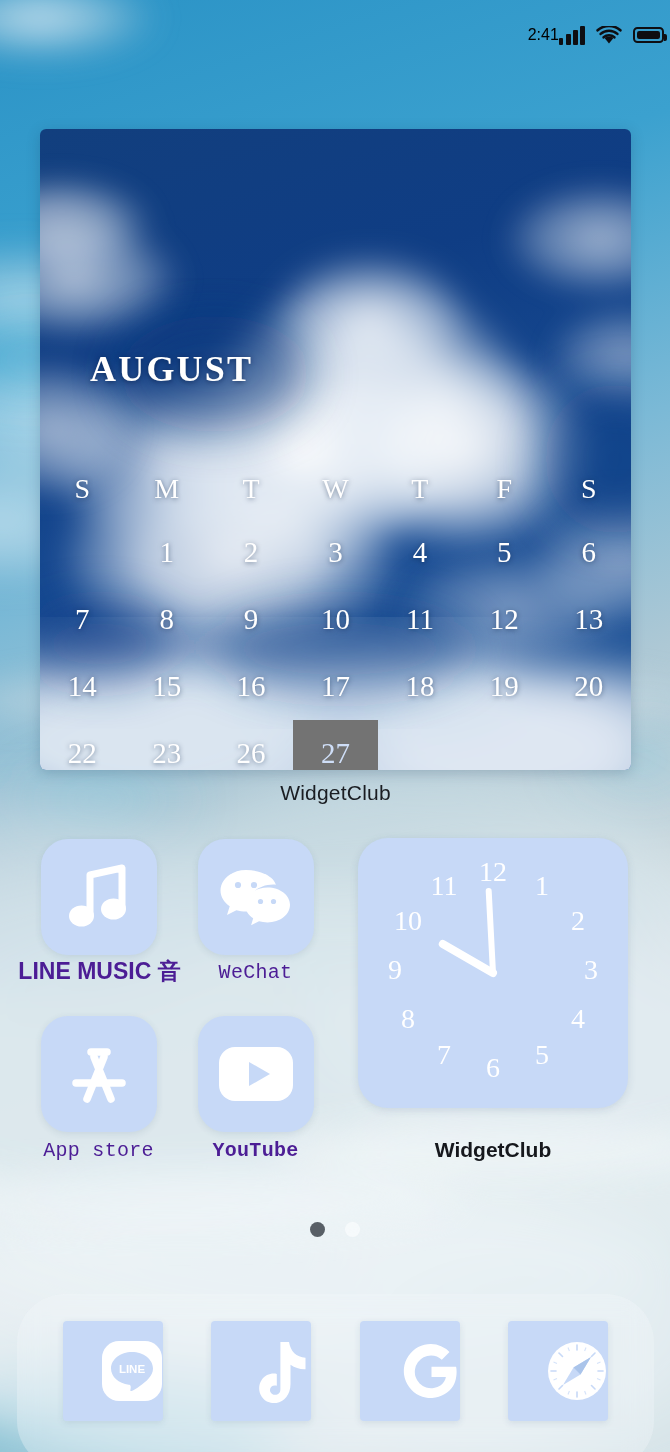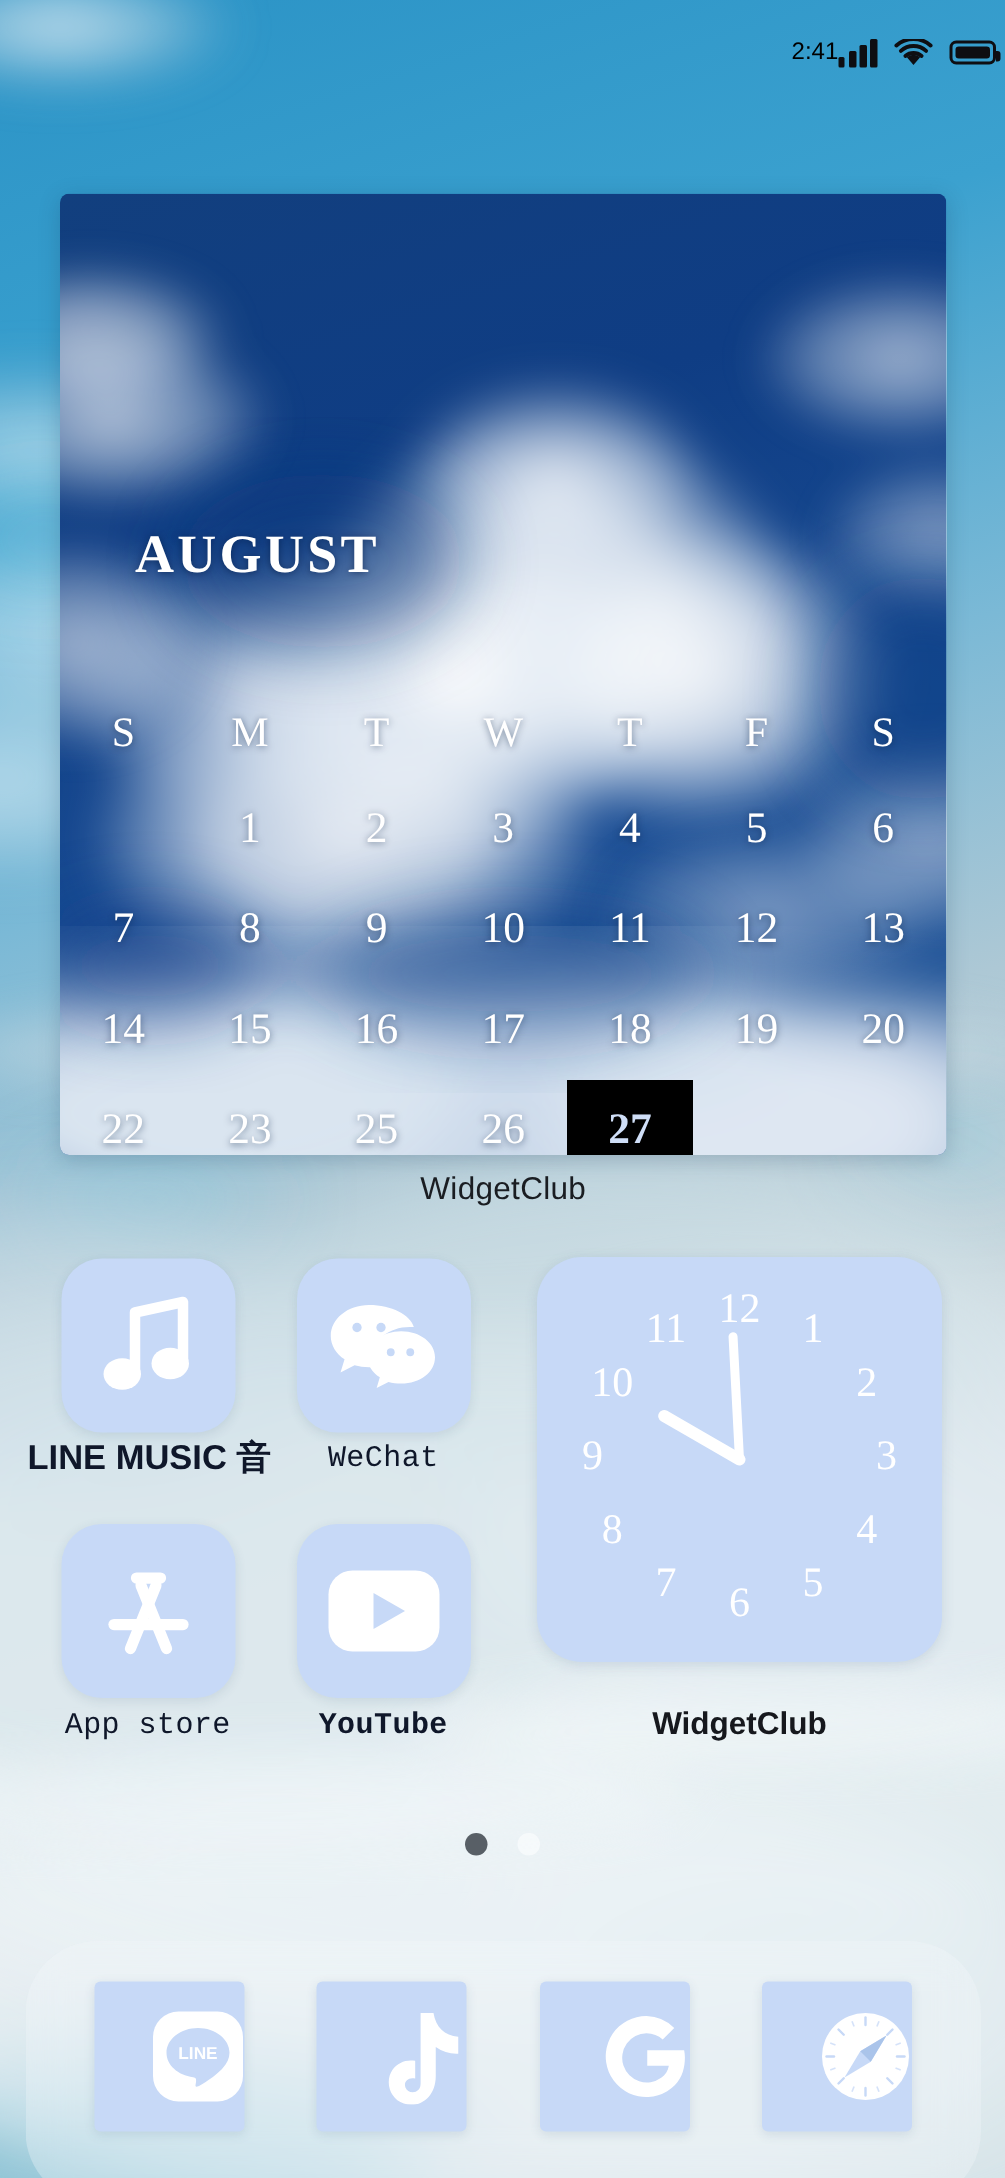--- a/index.html
+++ b/index.html
@@ -50,39 +50,39 @@
     position:absolute; left:0; right:0; top:330px;
     display:grid; grid-template-columns:repeat(7,1fr); row-gap:0;
   }
   #calendar-grid .cal-cell {
     height:67px; display:flex; align-items:center; justify-content:center;
     font-family:"Liberation Serif", serif; font-size:29px; color:#fff;
     text-shadow:0 1px 5px rgba(0,25,60,.5); position:relative;
   }
   #calendar-grid .cal-head { font-size:28px; height:60px; }
   #calendar-grid .cal-cell.today {
-    background:#000000; color:#cfdef7; text-shadow:none;
-    font-weight:700;
+    background:#737373; color:#cfdef7; text-shadow:none;
+    font-weight:400;
   }
   #calendar-label {
     position:absolute; left:40px; top:781px; width:591px;
     text-align:center; font-size:21px; color:#1a1d22; font-weight:500;
     letter-spacing:.2px;
   }
 
   
   .app-icon {
     position:absolute; width:116px; height:116px; border-radius:27px;
     background:#c7d9f7;
     display:flex; align-items:center; justify-content:center;
     box-shadow:0 2px 7px rgba(40,70,110,.12);
   }
   .app-label {
     position:absolute; width:175px; text-align:center;
-    font-size:21px; color:#0f172a; white-space:nowrap;
+    font-size:21px; color:#4c1d95; white-space:nowrap;
   }
   .app-label.mono { font-family:"Liberation Mono", monospace; font-size:20px; letter-spacing:.3px; }
   .app-label.bold { font-weight:bold; font-size:23px; }
 
   
   #clock-widget {
     position:absolute; left:358px; top:838px; width:270px; height:270px;
     border-radius:30px; background:#c7d9f7;
     box-shadow:0 2px 9px rgba(40,70,110,.14);
   }
@@ -298,21 +298,20 @@
       <div class="cal-cell">13</div>
       <div class="cal-cell">14</div>
       <div class="cal-cell">15</div>
       <div class="cal-cell">16</div>
       <div class="cal-cell">17</div>
       <div class="cal-cell">18</div>
       <div class="cal-cell">19</div>
       <div class="cal-cell">20</div>
       <div class="cal-cell">22</div>
       <div class="cal-cell">23</div>
-      <div class="cal-cell">25</div>
       <div class="cal-cell">26</div>
       <div class="cal-cell today">27</div>
     </div>
 </div>
 <div id="calendar-label">WidgetClub</div>
 
 <div class="app-icon" style="left:41px; top:839px;">
   <svg width="62" height="66" viewBox="0 0 62 66">
     <path d="M22 50 V11 L54 4 V43" stroke="#fff" stroke-width="7" fill="none" stroke-linecap="round" stroke-linejoin="round"></path>
     <ellipse cx="13.5" cy="52" rx="12.5" ry="10.5" fill="#fff"></ellipse>

